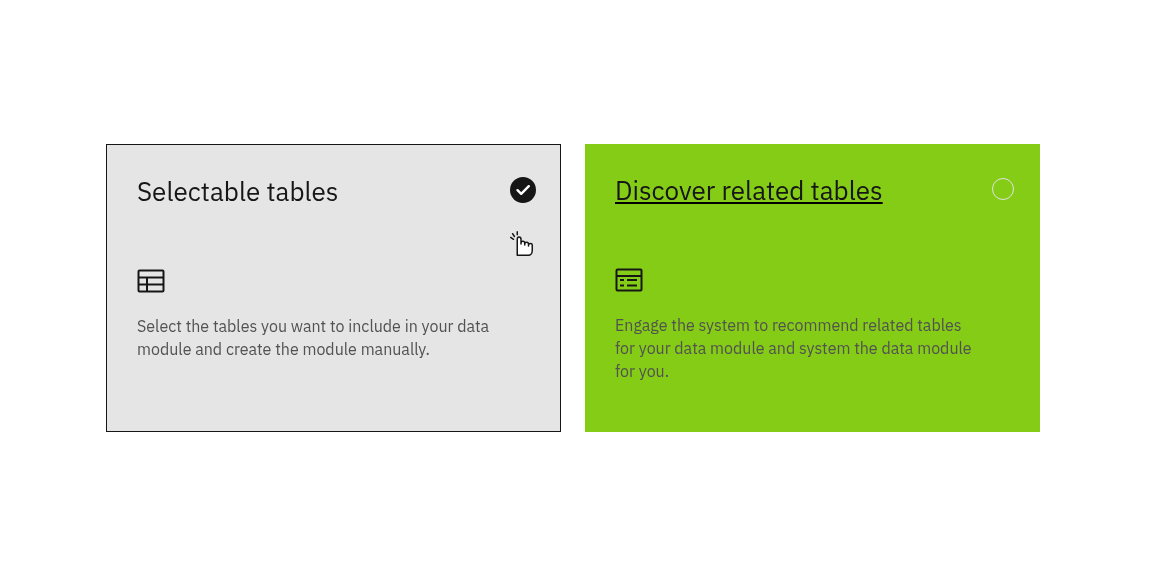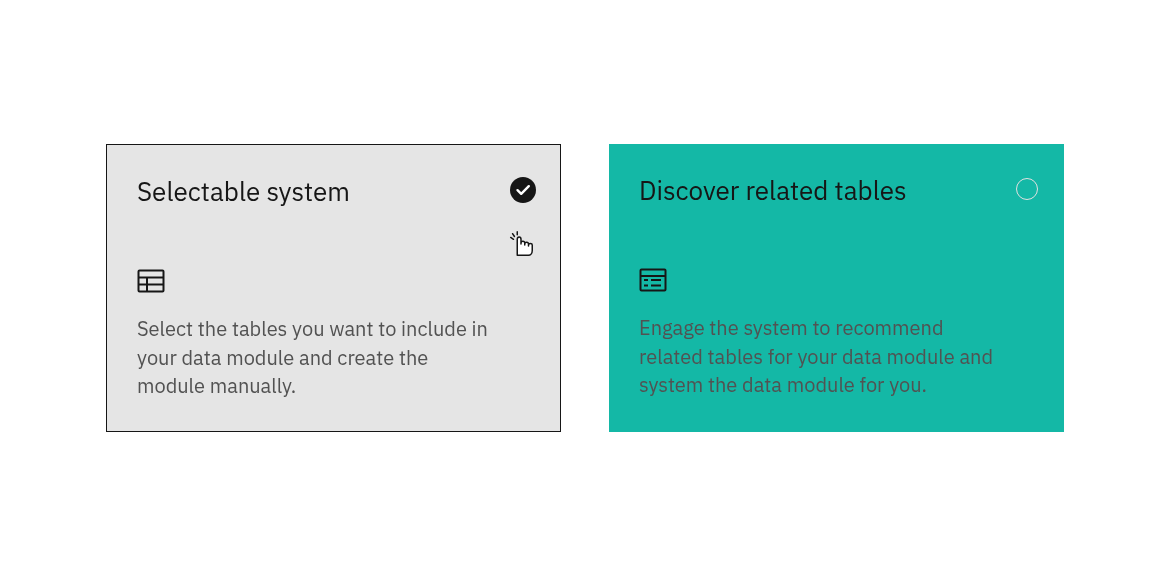--- a/index.html
+++ b/index.html
@@ -15,22 +15,23 @@
     height: 288px;
     padding: 30px 30px 30px 30px;
     top: 144px;
   }
   .card-left {
     left: 106px;
     background: #e5e5e5;
     border: 1px solid #161616;
   }
   .card-right {
-    left: 609px;
-    background: #14b8a6;
+    left: 585px;
+    background: #84cc16;
+    text-decoration: underline;
   }
   .card-title {
     font-size: 26px;
     font-weight: 400;
     color: #161616;
     letter-spacing: 0px;
     line-height: 1.25;
   }
   .indicator {
     position: absolute;
@@ -69,34 +70,34 @@
     left: 30px;
     width: 28px;
     height: 28px;
     color: #161616;
   }
   .card-desc {
     position: absolute;
     top: 170px;
     left: 30px;
     right: 60px;
-    font-size: 20px;
+    font-size: 16px;
     line-height: 1.43;
     font-weight: 400;
     color: #525252;
     letter-spacing: 0px;
   }
 </style>
 </head>
 <body>
 
 <div class="stage">
 
   <div class="card card-left">
-    <div class="card-title">Selectable system</div>
+    <div class="card-title">Selectable tables</div>
     <div class="indicator">
       <svg class="radio-checked" viewBox="0 0 26 26">
         <circle cx="13" cy="13" r="13" fill="#161616"></circle>
         <path d="M7.5 13.2 L11.2 16.8 L18.8 9.2" stroke="#ffffff" stroke-width="2.4" fill="none" stroke-linecap="round" stroke-linejoin="round"></path>
       </svg>
     </div>
     <div class="cursor">
       <svg viewBox="0 0 32 32" width="30" height="30">
         <path d="M12 28 L12 11 C12 9.5 13 8.5 14 8.5 C15 8.5 16 9.5 16 11 L16 16 L16 15 C16 14 17 13 18 13 C19 13 20 14 20 15 L20 17 L20 16 C20 15 21 14 22 14 C23 14 24 15 24 16 L24 18 L24 17 C24 16 25 15.5 26 15.5 C27 15.5 28 16 28 17 L28 23 C28 26 26 28 24 28 L12 28 Z" fill="#ffffff" stroke="#161616" stroke-width="1.6" stroke-linejoin="round"></path>
         <line x1="8" y1="11" x2="5" y2="9" stroke="#161616" stroke-width="1.6" stroke-linecap="round"></line>

